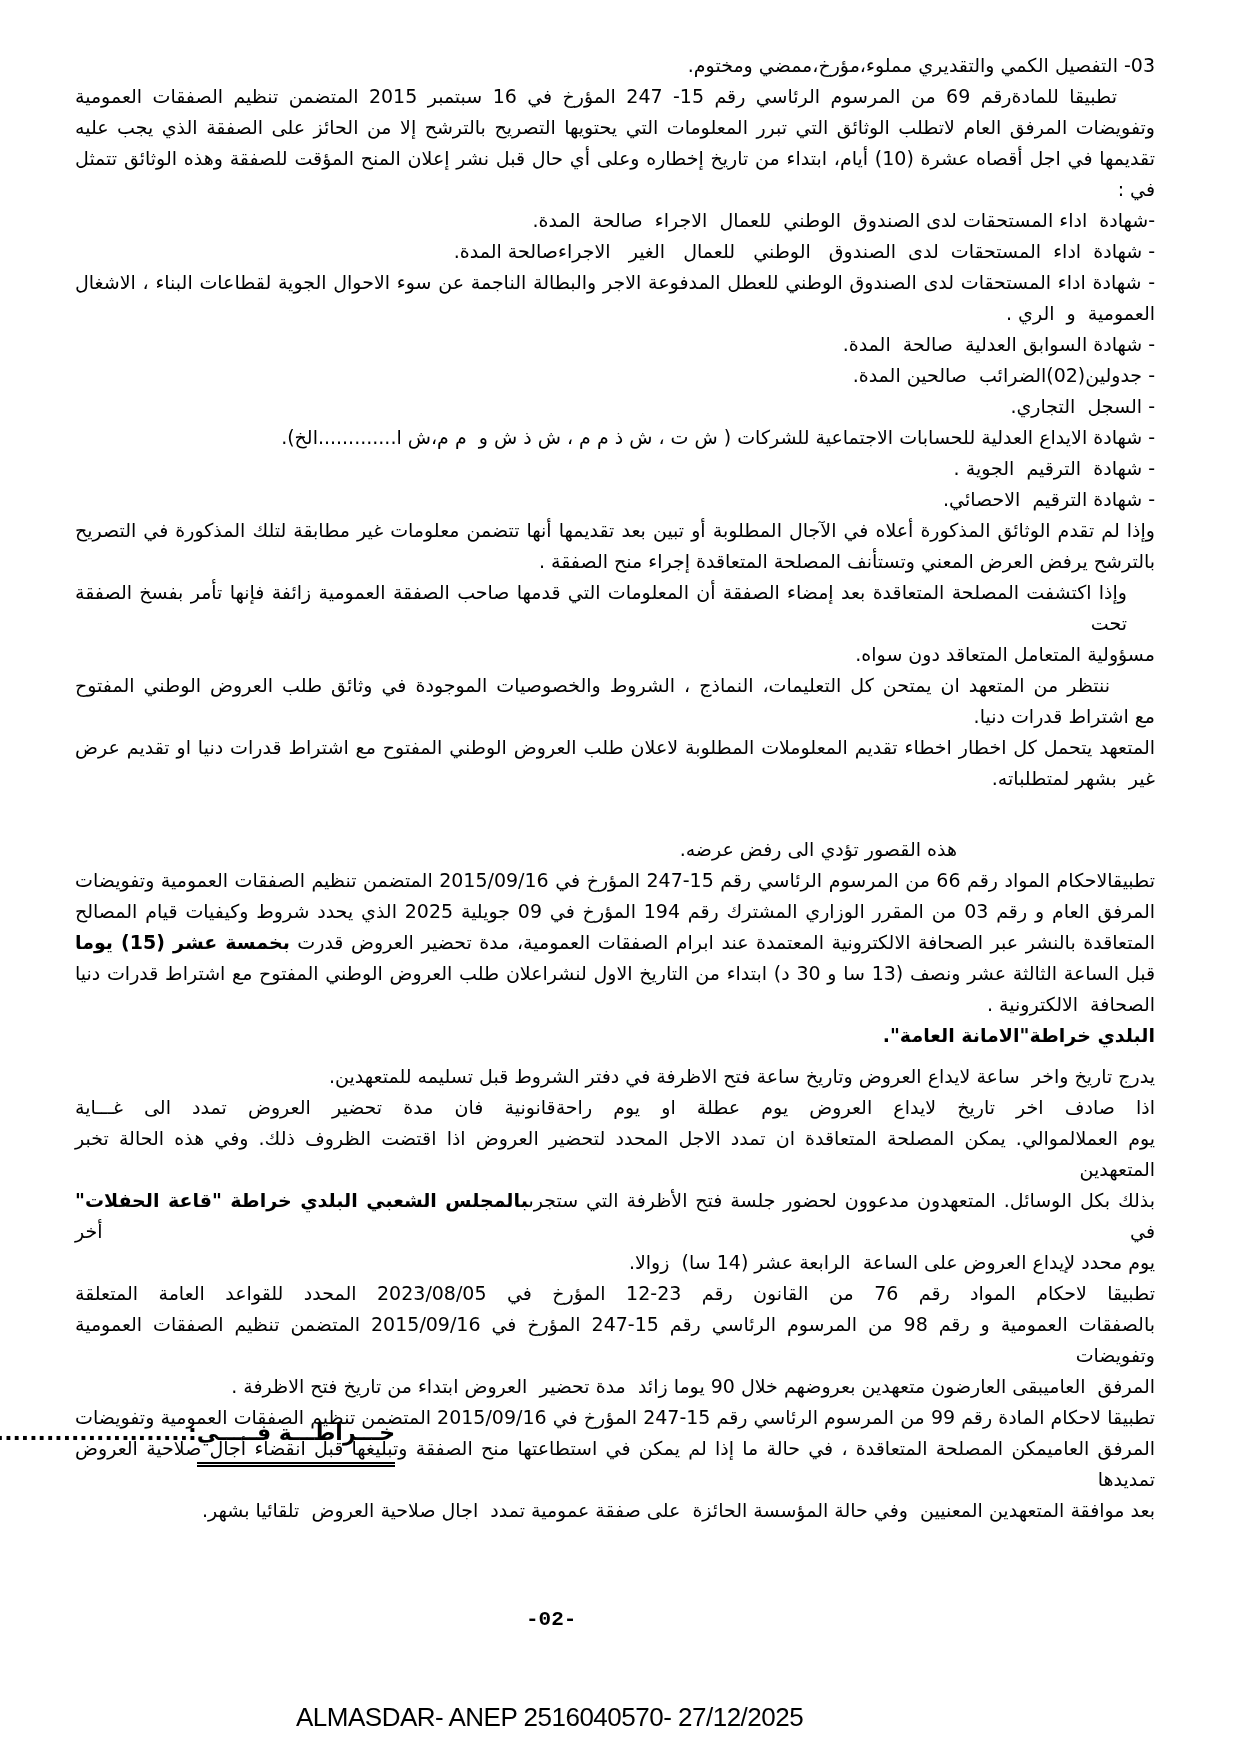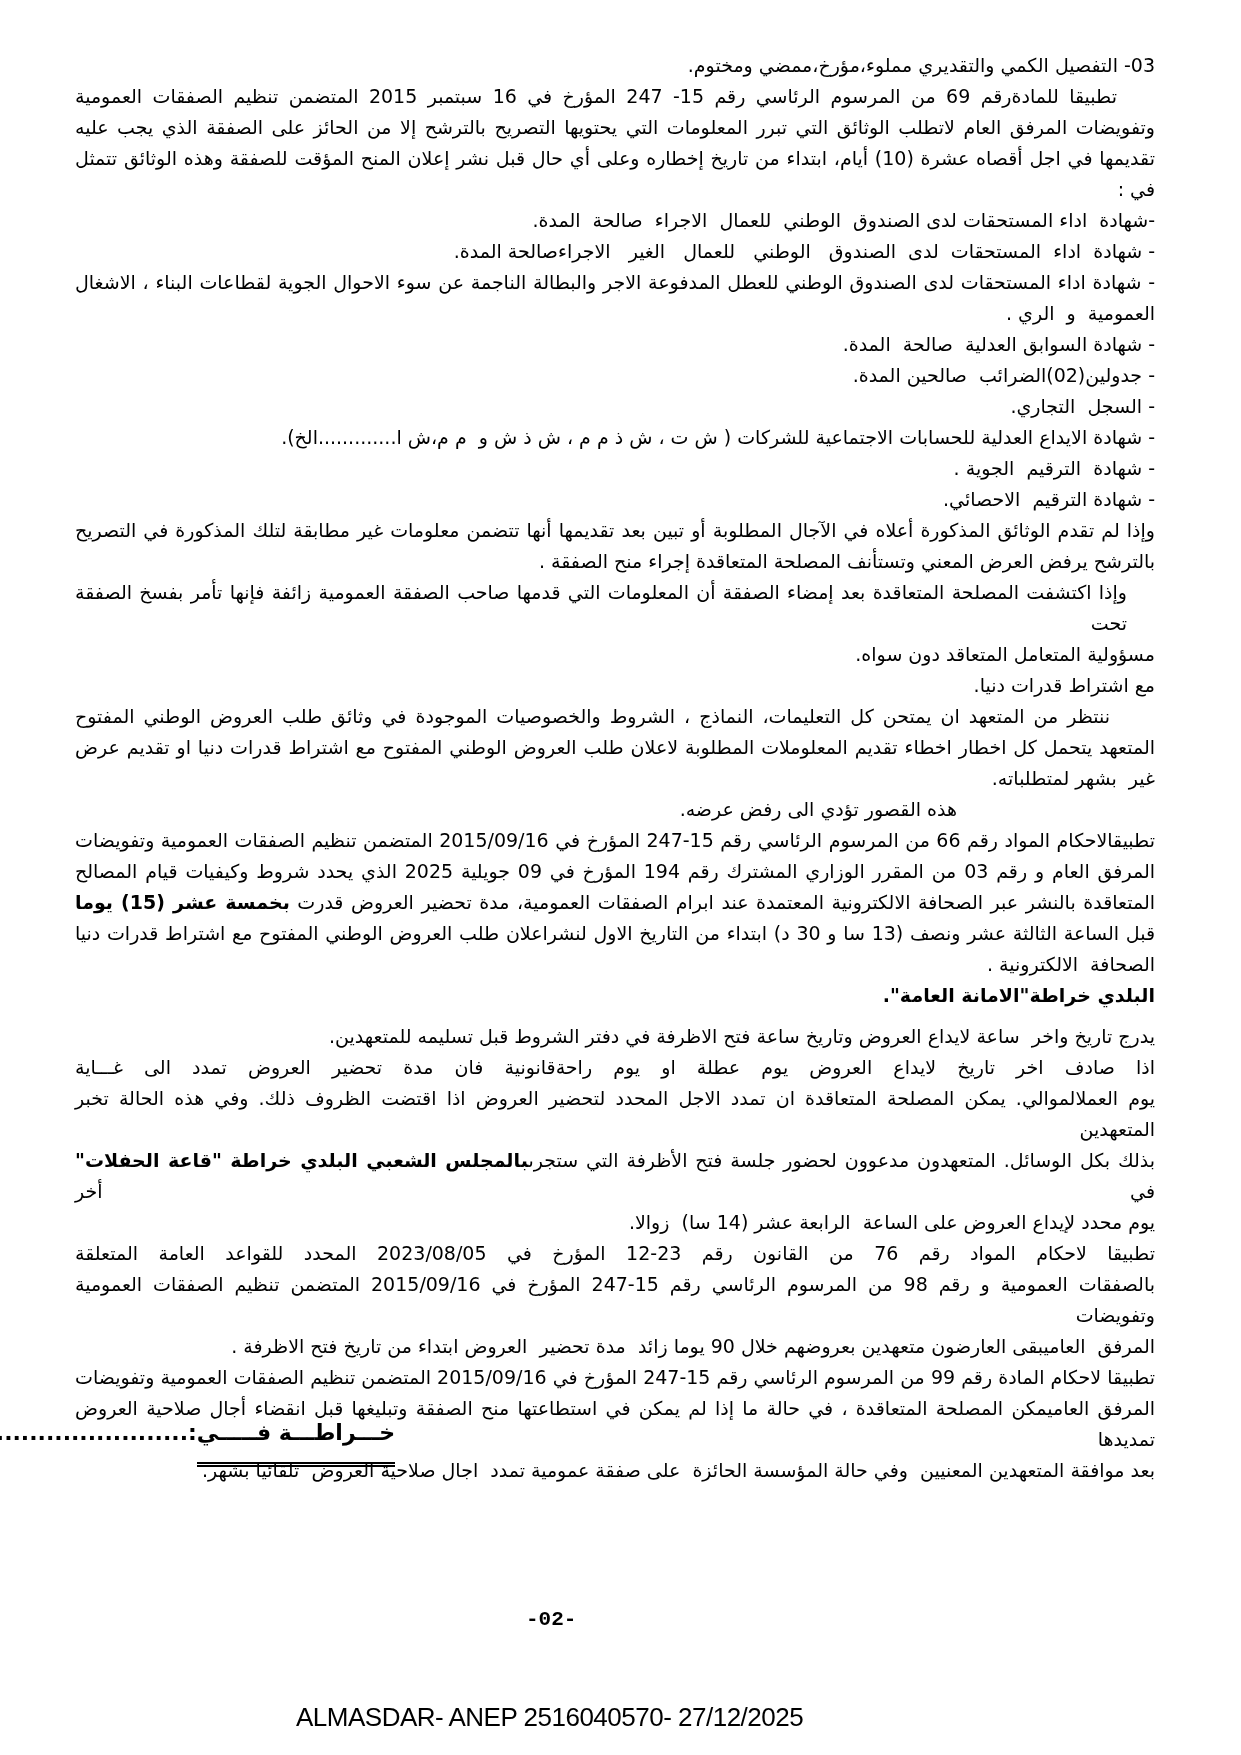--- a/index.html
+++ b/index.html
@@ -49,25 +49,25 @@
       <div class="ln"><span>- شهادة السوابق العدلية  صالحة  المدة.</span></div>
       <div class="ln"><span>- جدولين(02)الضرائب  صالحين المدة.</span></div>
       <div class="ln"><span>- السجل  التجاري.</span></div>
       <div class="ln"><span>- شهادة الايداع العدلية للحسابات الاجتماعية للشركات ( ش ت ، ش ذ م م ، ش ذ ش و  م م،ش ا.............الخ).</span></div>
       <div class="ln"><span>- شهادة  الترقيم  الجوية .</span></div>
       <div class="ln"><span>- شهادة الترقيم  الاحصائي.</span></div>
       <div class="ln j"><span>وإذا لم تقدم الوثائق المذكورة أعلاه في الآجال المطلوبة أو تبين بعد تقديمها أنها تتضمن معلومات غير مطابقة لتلك المذكورة في التصريح</span></div>
       <div class="ln"><span>بالترشح يرفض العرض المعني وتستأنف المصلحة المتعاقدة إجراء منح الصفقة .</span></div>
       <div class="ln j" style="padding-right: 28px;"><span>وإذا اكتشفت المصلحة المتعاقدة بعد إمضاء الصفقة أن المعلومات التي قدمها صاحب الصفقة العمومية زائفة فإنها تأمر بفسخ الصفقة تحت</span></div>
       <div class="ln"><span>مسؤولية المتعامل المتعاقد دون سواه.</span></div>
+      <div class="ln j" style="padding-right: 45px;"><span>ننتظر من المتعهد ان يمتحن كل التعليمات، النماذج ، الشروط والخصوصيات الموجودة في وثائق طلب العروض الوطني المفتوح</span></div>
       <div class="ln"><span>مع اشتراط قدرات دنيا.</span></div>
-      <div class="ln j" style="padding-right: 45px;"><span>ننتظر من المتعهد ان يمتحن كل التعليمات، النماذج ، الشروط والخصوصيات الموجودة في وثائق طلب العروض الوطني المفتوح</span></div>
       <div class="ln j"><span>المتعهد يتحمل كل اخطار اخطاء تقديم المعلوملات المطلوبة لاعلان طلب العروض الوطني المفتوح مع اشتراط قدرات دنيا او تقديم عرض</span></div>
       <div class="ln"><span>غير  بشهر لمتطلباته.</span></div>
-      <div class="ln" style="padding-right: 198px;"><span>هذه القصور تؤدي الى رفض عرضه.</span></div>
+      <div class="ln" style="padding-right: 198px; margin-top: 40px;"><span>هذه القصور تؤدي الى رفض عرضه.</span></div>
       <div class="ln j"><span>تطبيقالاحكام المواد رقم 66 من المرسوم الرئاسي رقم </span><span dir="ltr" class="num">247-15</span><span> المؤرخ في </span><span dir="ltr" class="num">2015/09/16</span><span> المتضمن تنظيم الصفقات العمومية وتفويضات</span></div>
       <div class="ln j"><span>المرفق العام و رقم 03 من المقرر الوزاري المشترك رقم 194 المؤرخ في 09 جويلية 2025 الذي يحدد شروط وكيفيات قيام المصالح</span></div>
       <div class="ln j"><span>المتعاقدة بالنشر عبر الصحافة الالكترونية المعتمدة عند ابرام الصفقات العمومية، مدة تحضير العروض قدرت </span><span class="b">بخمسة عشر (15) يوما</span></div>
       <div class="ln j"><span>قبل الساعة الثالثة عشر ونصف (13 سا و 30 د) ابتداء من التاريخ الاول لنشراعلان طلب العروض الوطني المفتوح مع اشتراط قدرات دنيا</span></div>
       <div class="ln"><span>الصحافة  الالكترونية .</span></div>
       <div class="ln"><span class="b">البلدي خراطة"الامانة العامة".</span></div>
       <div class="ln" style="margin-top: 10px;"><span>يدرج تاريخ واخر  ساعة لايداع العروض وتاريخ ساعة فتح الاظرفة في دفتر الشروط قبل تسليمه للمتعهدين.</span></div>
       <div class="ln j"><span>اذا صادف اخر تاريخ لايداع العروض يوم عطلة او يوم راحةقانونية فان مدة تحضير العروض تمدد الى غـــاية</span></div>
       <div class="ln j"><span>يوم العملالموالي. يمكن المصلحة المتعاقدة ان تمدد الاجل المحدد لتحضير العروض اذا اقتضت الظروف ذلك. وفي هذه الحالة تخبر المتعهدين</span></div>
       <div class="ln j"><span>بذلك بكل الوسائل. المتعهدون مدعوون لحضور جلسة فتح الأظرفة التي ستجرى</span><span class="b">بالمجلس الشعبي البلدي خراطة "قاعة الحفلات"</span><span> في أخر</span></div>

